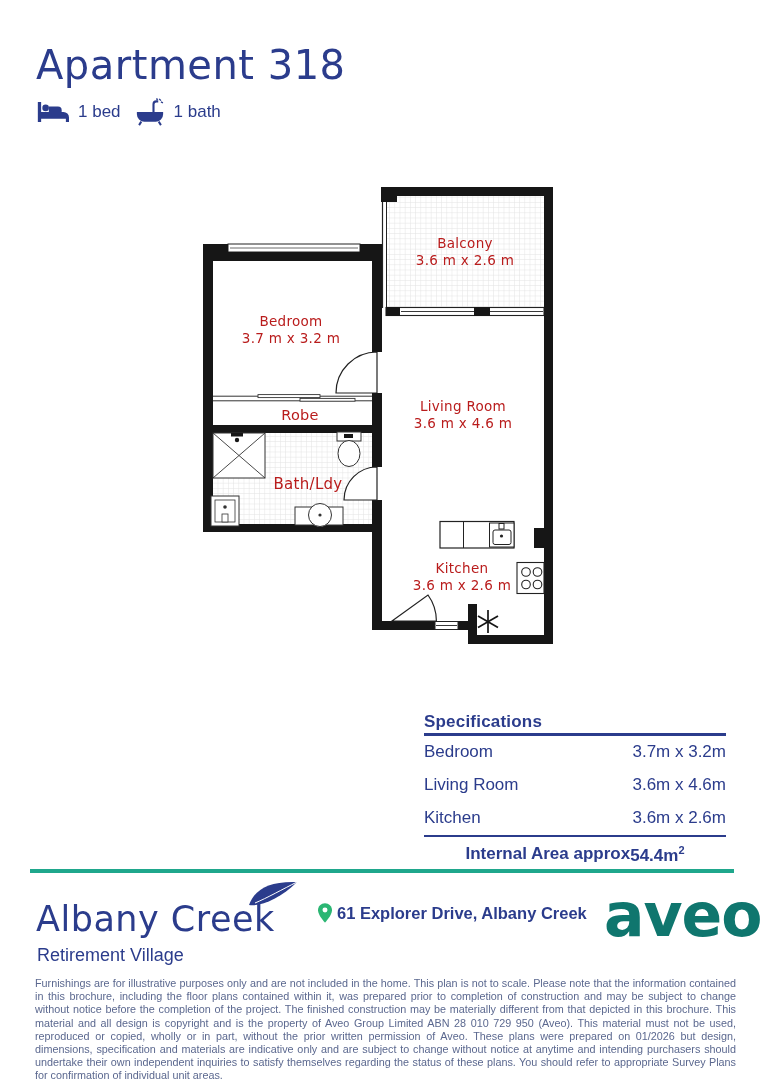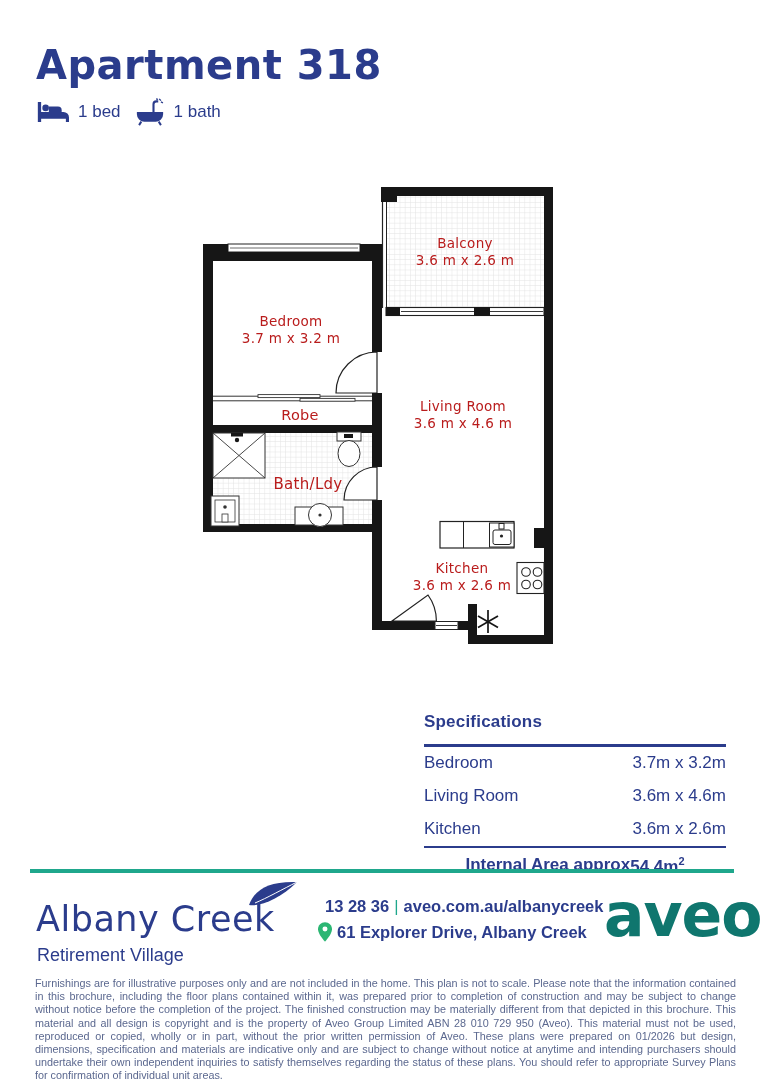--- a/index.html
+++ b/index.html
@@ -3,33 +3,33 @@
 <meta charset="utf-8">
 <style>
   html,body{margin:0;padding:0}
   body{
     width:764px;height:1080px;position:relative;background:#fff;
     font-family:"Liberation Sans",sans-serif;overflow:hidden;
   }
   
   .page-title{
     position:absolute;left:36px;top:42px;font-size:40px;letter-spacing:.5px;
-    color:#2B3C8C;font-family:"DejaVu Sans","Liberation Sans",sans-serif;font-weight:700;
+    color:#2B3C8C;font-family:"DejaVu Sans","Liberation Sans",sans-serif;font-weight:400;
   }
   .features{position:absolute;left:36px;top:98px;display:flex;gap:14px;}
   .feature{display:flex;align-items:center;gap:9px;color:#2B3C8C;font-size:17px;}
   
   .room-label{
     position:absolute;transform:translateX(-50%);text-align:center;color:#b91c1c;
     font-family:"DejaVu Sans","Liberation Sans",sans-serif;font-size:13.5px;
     line-height:16.5px;letter-spacing:.3px;font-weight:500;white-space:nowrap;
   }
   
   .specs{position:absolute;left:424px;top:712px;width:302px;color:#2B3C8C;}
-  .specs-title{font-size:17px;font-weight:bold;letter-spacing:.2px;margin-bottom:12px;}
+  .specs-title{font-size:17px;font-weight:bold;letter-spacing:.2px;margin-bottom:1px;}
   .specs-rule{height:2.5px;background:#2B3C8C;}
   .spec-row{display:flex;justify-content:space-between;font-size:17px;padding:6.5px 0;}
   .spec-total{display:flex;justify-content:center;font-size:17px;font-weight:bold;padding:7px 0 0 0;}
   .spec-total sup{font-size:11px;}
   
   .footer-rule{position:absolute;left:30px;top:869px;width:704px;height:3.5px;background:#1FA78C;}
   .village-name{
     position:absolute;left:36px;top:899px;font-size:35px;color:#2B3C8C;letter-spacing:.5px;
     font-family:"DejaVu Sans","Liberation Sans",sans-serif;
   }
@@ -241,23 +241,20 @@
 <div class="leaf">
   <svg width="52" height="28" viewBox="0 0 52 28">
     <path d="M2,26 C8,10 22,2 50,3 C34,19 14,28 2,26 Z" fill="#2B3C8C"></path>
     <path d="M50,3 C36,10 20,19 8,24" stroke="#fff" stroke-width="1" fill="none"></path>
   </svg>
 </div>
 <div class="village-name">Albany Creek</div>
 <div class="village-sub">Retirement Village</div>
 
 <div class="contact">
-  <div class="contact-line1">
-    <span>13 28 36</span><span class="sep">|</span><span>aveo.com.au/albanycreek</span>
-  </div>
   <div class="contact-line2">
     <svg width="14" height="20" viewBox="0 0 18 25">
       <path d="M9,0 C4,0 0,4 0,9 c0,6.5 9,16 9,16 s9,-9.5 9,-16 C18,4 14,0 9,0 Z" fill="#2BB673"></path>
       <circle cx="9" cy="8.5" r="3.2" fill="#fff"></circle>
     </svg>
     <span>61 Explorer Drive, Albany Creek</span>
   </div>
 </div>
 
 <div class="brand">aveo</div>

